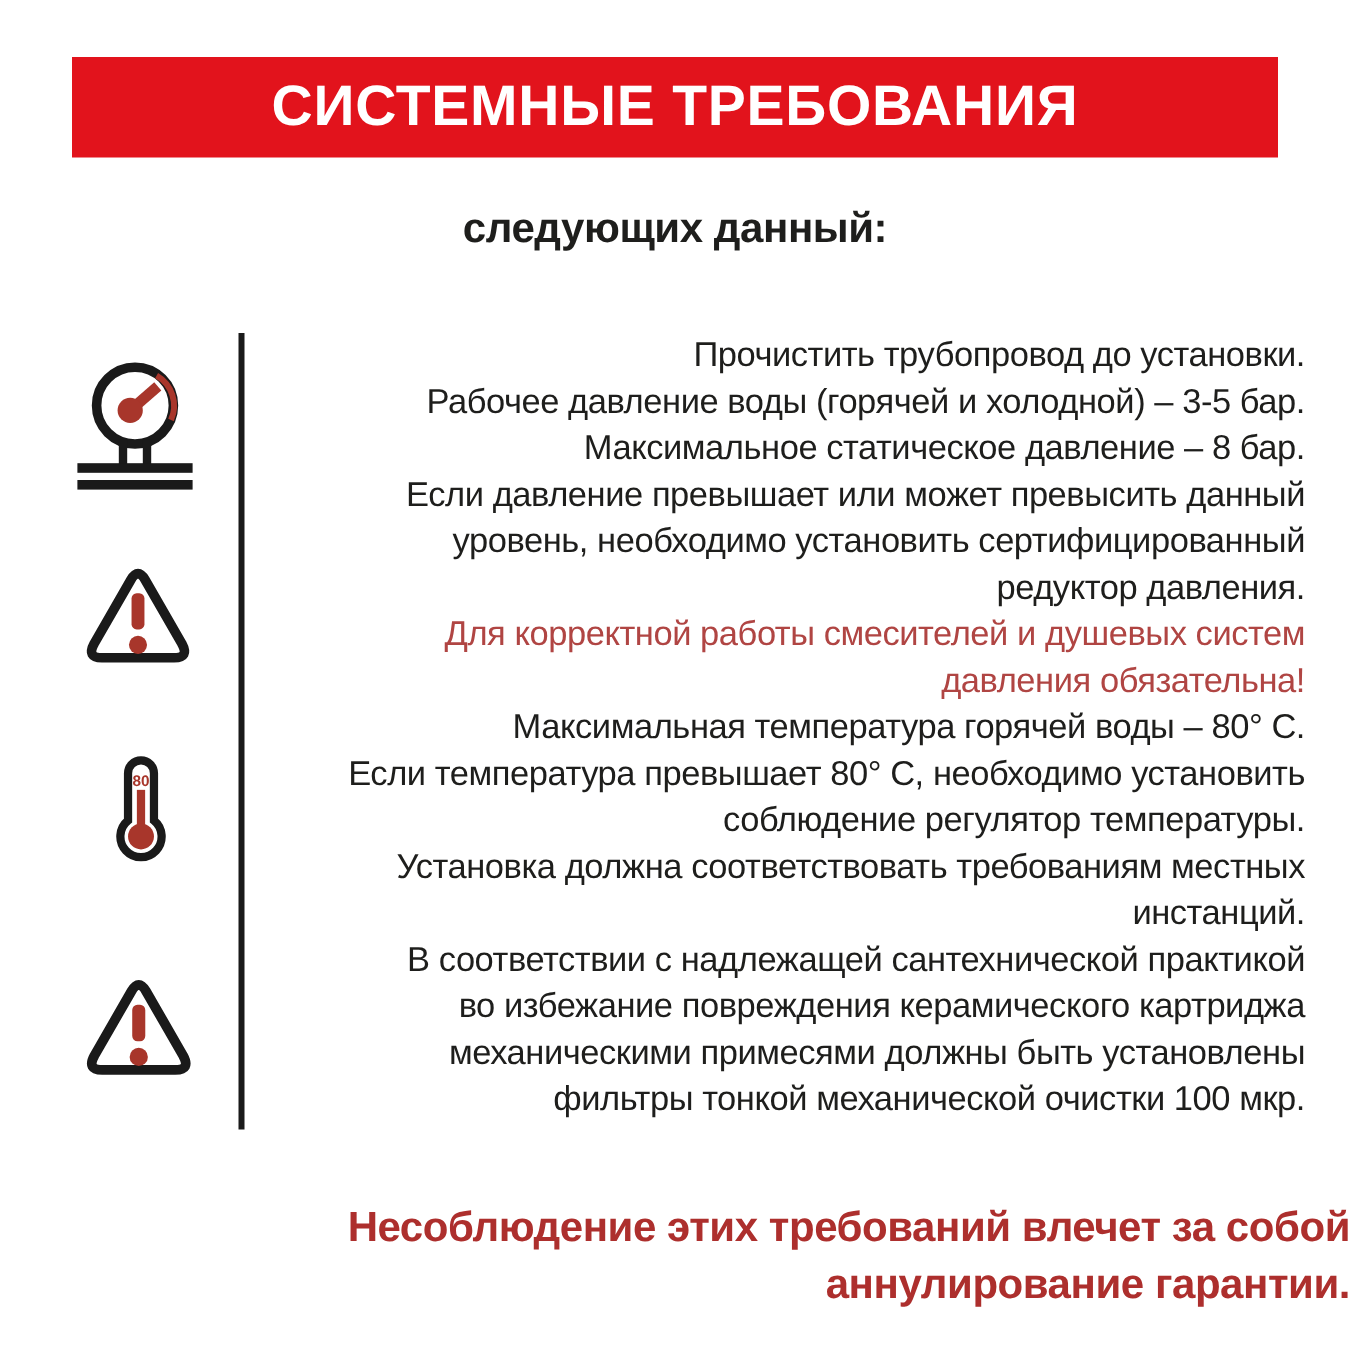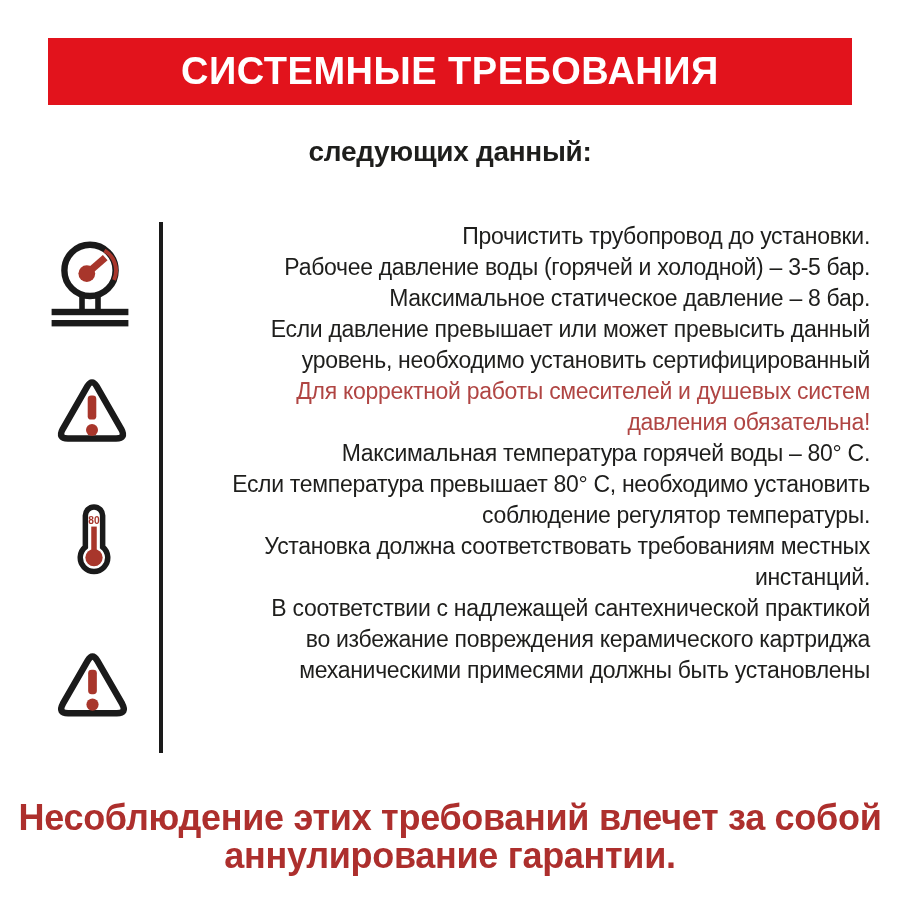--- a/index.html
+++ b/index.html
@@ -82,23 +82,23 @@
   .outline-fill   { fill: var(--icon_outline, #1a1a1a); }
   .red-stroke     { stroke: var(--icon_red, #a8362b); fill: none; }
   .red-fill       { fill: var(--icon_red, #a8362b); }
   .thermo-label   { fill: var(--icon_red, #a8362b); font-family: "Liberation Sans", sans-serif; font-size: 13px; font-weight: bold; }
 
   .footer {
     position: absolute;
     left: 0;
     top: 799px;
     width: 100%;
-    text-align: center;
+    text-align: right;
     color: var(--footer_text, #ad2f2d);
-    font-size: 36px;
+    font-size: 28px;
     font-weight: bold;
     line-height: 38px;
     letter-spacing: -0.3px;
   }
 </style>
 </head>
 <body>
 
 <div class="poster">
 
@@ -141,30 +141,32 @@
   </svg>
 
   <div class="divider"></div>
 
   <div class="text-col">
       <div class="req-line">Прочистить трубопровод до установки.</div>
       <div class="req-line">Рабочее давление воды (горячей и холодной) – 3-5 бар.</div>
       <div class="req-line">Максимальное статическое давление – 8 бар.</div>
       <div class="req-line">Если давление превышает или может превысить данный</div>
       <div class="req-line">уровень, необходимо установить сертифицированный</div>
+      <div class="req-line">редуктор давления.</div>
       <div class="req-line red">Для корректной работы смесителей и душевых систем</div>
       <div class="req-line red">давления обязательна!</div>
       <div class="req-line">Максимальная температура горячей воды – 80° C.</div>
       <div class="req-line">Если температура превышает 80° C, необходимо установить</div>
       <div class="req-line">соблюдение регулятор температуры.</div>
       <div class="req-line">Установка должна соответствовать требованиям местных</div>
       <div class="req-line">инстанций.</div>
       <div class="req-line">В соответствии с надлежащей сантехнической практикой</div>
       <div class="req-line">во избежание повреждения керамического картриджа</div>
       <div class="req-line">механическими примесями должны быть установлены</div>
+      <div class="req-line">фильтры тонкой механической очистки 100 мкр.</div>
     </div>
 
   <div class="footer">
     <div>Несоблюдение этих требований влечет за собой</div>
     <div>аннулирование гарантии.</div>
   </div>
 
 </div>
 
 </body></html>

